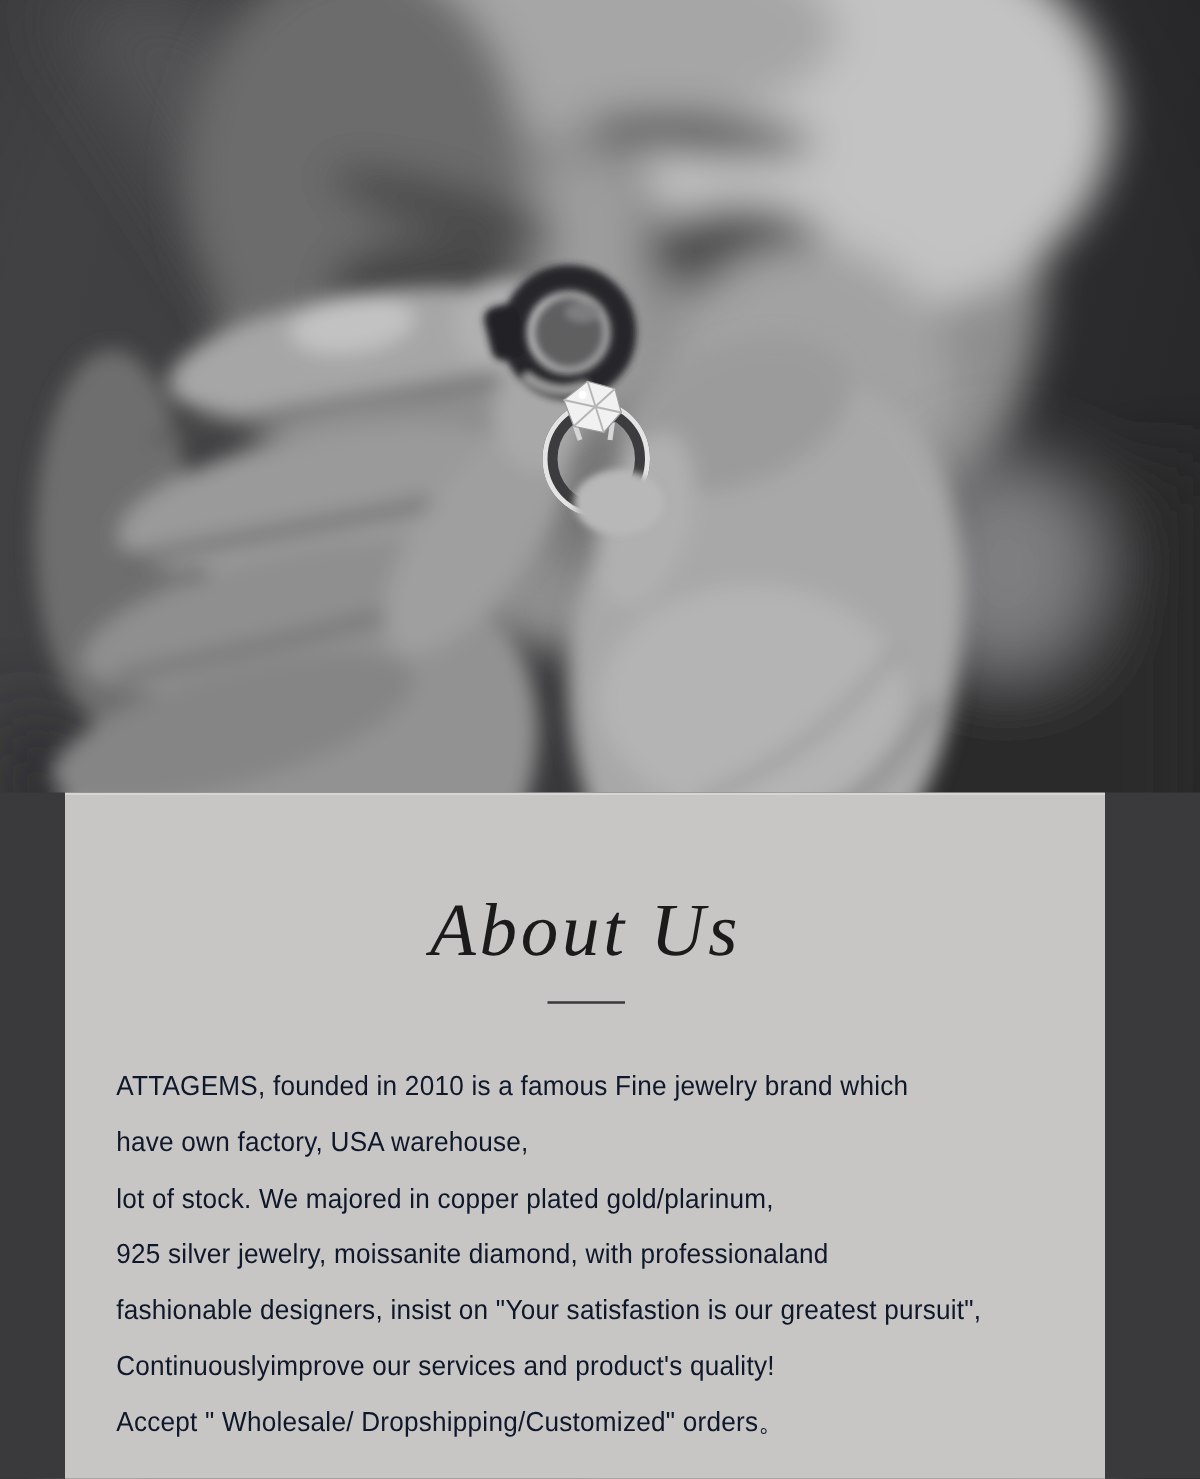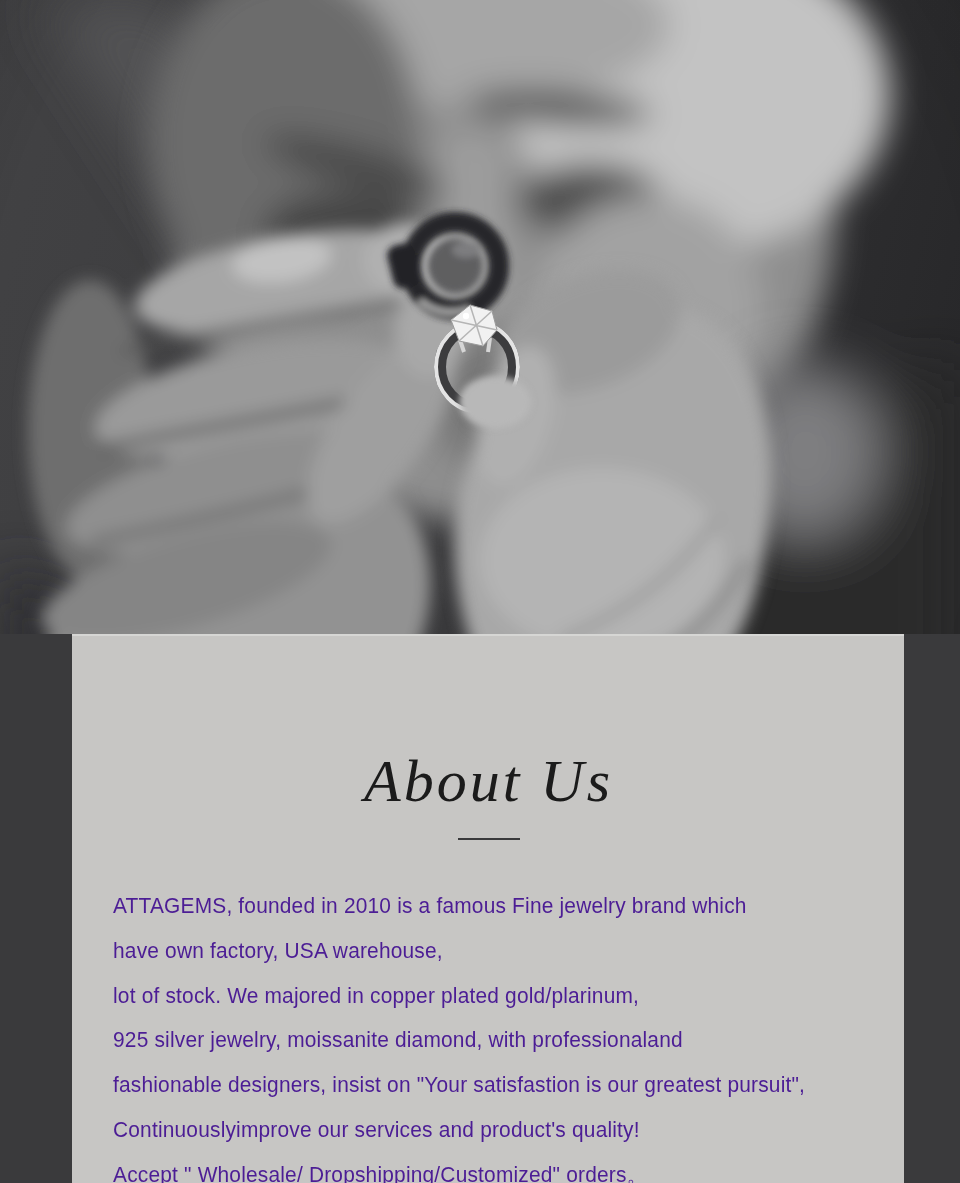--- a/index.html
+++ b/index.html
@@ -11,26 +11,26 @@
     font-family: "Liberation Sans", sans-serif;
   }
   .photo-wrap {
     position: absolute; inset: 0;
     width: 960px; height: 1183px;
   }
   .photo-wrap svg { display: block; }
 
   .about-card {
     position: absolute;
-    left: 72px; top: 634px;
+    left: 52px; top: 634px;
     width: 832px; height: 549px;
     background: #c7c6c4;
     box-shadow: inset 0 2px 0 rgba(255,255,255,0.28);
     box-sizing: border-box;
-    padding: 117px 40px 0 41px;
+    padding: 80px 40px 0 41px;
   }
   .about-title {
     margin: 0;
     text-align: center;
     font-family: "Liberation Serif", serif;
     font-style: italic;
     font-weight: 400;
     font-size: 60px;
     line-height: 60px;
     letter-spacing: 3px;
@@ -40,21 +40,21 @@
     width: 62px; height: 2px;
     background: #39393b;
     margin: 27px auto 0 auto;
   }
   .about-paragraph {
     margin: 44px 0 0 0;
     font-size: 22px;
     line-height: 44.8px;
     font-weight: 300;
     letter-spacing: 0.2px;
-    color: #4c1d95;
+    color: #0f172a;
   }
   .p-line {
     display: block;
     white-space: nowrap;
     transform: scaleX(0.95);
     transform-origin: 0 50%;
   }
 </style>
 </head>
 <body>

